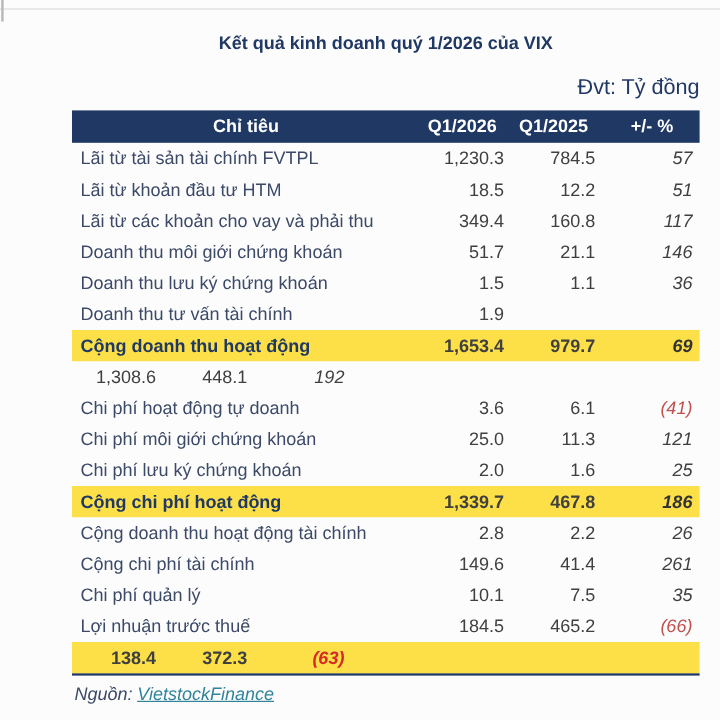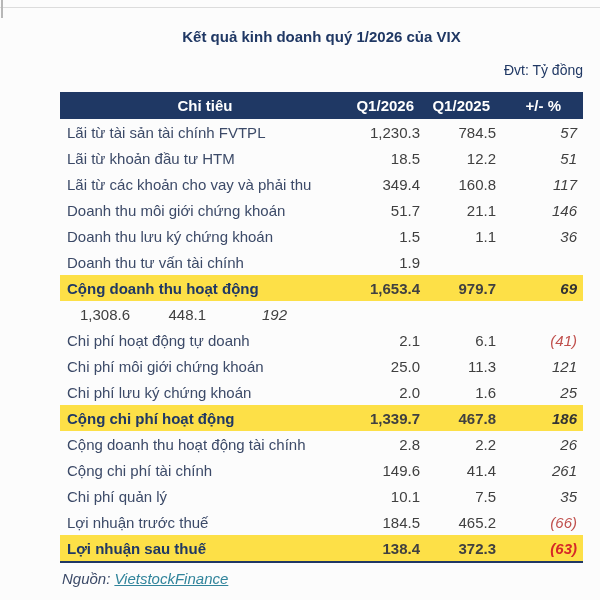--- a/index.html
+++ b/index.html
@@ -10,21 +10,21 @@
   }
   .artifact-top{position:absolute;top:7px;left:0;width:600px;height:1px;background:#dcdcdc;}
   .artifact-left{position:absolute;top:0;left:1px;width:2px;height:18px;background:#b7b7b7;}
 
   .title{
     position:absolute;top:28px;left:60px;width:523px;
     text-align:center;font-size:15px;font-weight:700;color:#203864;
   }
   .unit{
     position:absolute;top:62px;right:17px;
-    font-size:14px;color:#203864;
+    font-size:18px;color:#203864;
   }
 
   .table{
     position:absolute;top:92px;left:60px;width:523px;
     border-bottom:2px solid #203864;
   }
   .thead{
     display:flex;align-items:center;height:27px;
     background:#1F3864;color:#fff;font-weight:700;font-size:15px;
   }
@@ -115,21 +115,21 @@
     <div class="col-n2">979.7</div>
     <div class="col-pct">69</div>
   </div>
       <div class="row">
     <div class="col-n1">1,308.6</div>
     <div class="col-n2">448.1</div>
     <div class="col-pct">192</div>
   </div>
       <div class="row">
     <div class="col-label">Chi phí hoạt động tự doanh</div>
-    <div class="col-n1">2.1</div>
+    <div class="col-n1">3.6</div>
     <div class="col-n2">6.1</div>
     <div class="col-pct neg">(41)</div>
   </div>
       <div class="row">
     <div class="col-label">Chi phí môi giới chứng khoán</div>
     <div class="col-n1">25.0</div>
     <div class="col-n2">11.3</div>
     <div class="col-pct">121</div>
   </div>
       <div class="row">
@@ -162,21 +162,20 @@
     <div class="col-n2">7.5</div>
     <div class="col-pct">35</div>
   </div>
       <div class="row">
     <div class="col-label">Lợi nhuận trước thuế</div>
     <div class="col-n1">184.5</div>
     <div class="col-n2">465.2</div>
     <div class="col-pct neg">(66)</div>
   </div>
       <div class="row hl">
-    <div class="col-label">Lợi nhuận sau thuế</div>
     <div class="col-n1">138.4</div>
     <div class="col-n2">372.3</div>
     <div class="col-pct neg">(63)</div>
   </div>
     </div>
 </div>
 
 <div class="source">
   <span>Nguồn:</span><a>VietstockFinance</a>
 </div>

